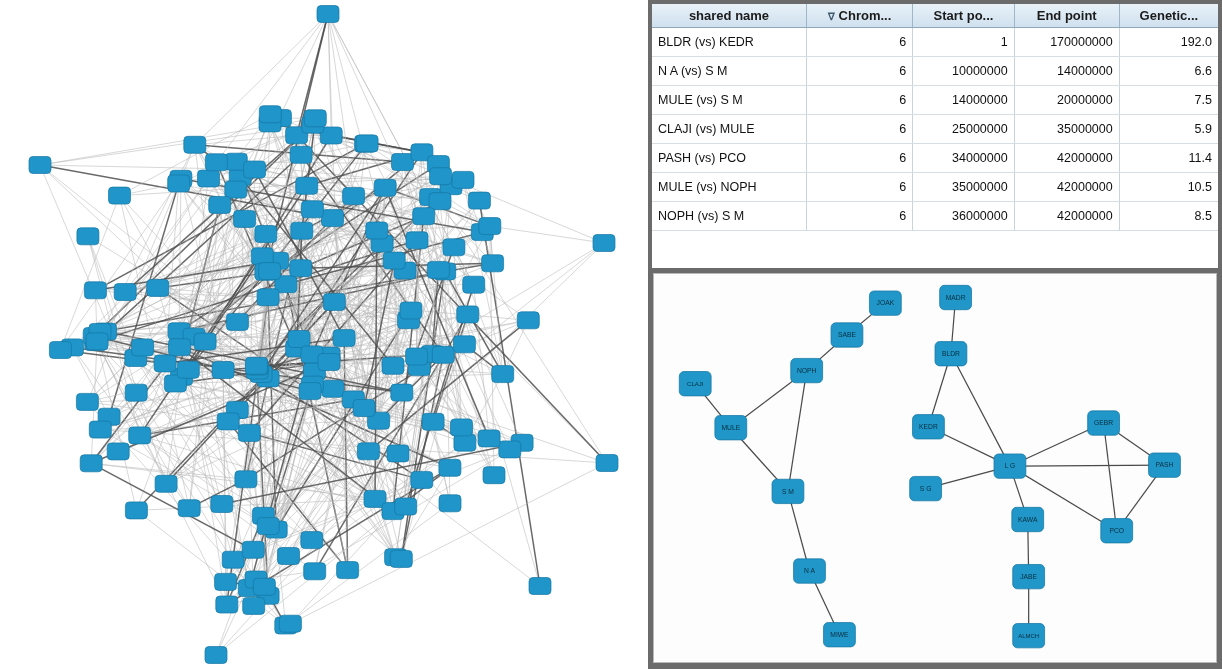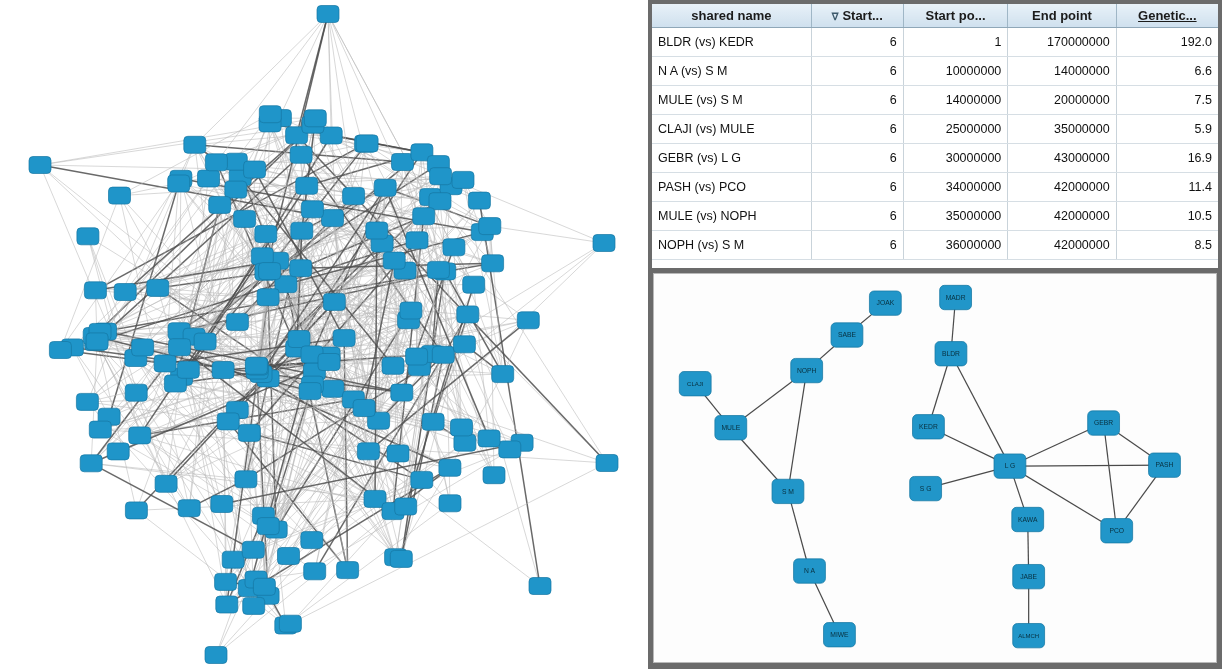--- a/index.html
+++ b/index.html
@@ -49,21 +49,21 @@
     border-right: 1px solid #9fb6c6;
     border-bottom: 1px solid #8fa7b8;
     font-weight: bold;
     font-size: 13px;
     height: 23px;
     padding: 1px 6px;
     text-align: center;
     white-space: nowrap;
     color: #1b1b1b;
   }
-  table.grid thead th:last-child { border-right: none; text-decoration: underline; }
+  table.grid thead th:last-child { border-right: none; }
   table.grid thead th .filter-icon {
     display: inline-block;
     margin-right: 4px;
     font-size: 10px;
     color: #3d5a6c;
     vertical-align: middle;
   }
   table.grid tbody td {
     border-right: 1px solid #c9d3da;
     border-bottom: 1px solid #d6dee4;
@@ -973,21 +973,21 @@
           <rect x="399.9" y="302.0" width="22" height="17" rx="4" ry="4" fill="#1f95c9" stroke="#1577a3" stroke-width="0.7"></rect>
         </g>
     </svg>
   </div>
 
   <div id="table-panel">
     <table class="grid">
       <thead>
         <tr id="thead-row">
             <th><span>shared name</span></th>
-            <th><span class="filter-icon">∇</span><span>Start...</span></th>
+            <th><span class="filter-icon">∇</span><span>Chrom...</span></th>
             <th><span>Start po...</span></th>
             <th><span>End point</span></th>
             <th><span>Genetic...</span></th>
           </tr>
       </thead>
       <tbody id="tbody-rows">
           <tr>
             <td class="c-name">BLDR (vs) KEDR</td>
             <td class="c-num">6</td>
             <td class="c-num">1</td>
@@ -1007,27 +1007,20 @@
             <td class="c-num">14000000</td>
             <td class="c-num">20000000</td>
             <td class="c-num">7.5</td>
           </tr>
           <tr>
             <td class="c-name">CLAJI (vs) MULE</td>
             <td class="c-num">6</td>
             <td class="c-num">25000000</td>
             <td class="c-num">35000000</td>
             <td class="c-num">5.9</td>
-          </tr>
-          <tr>
-            <td class="c-name">GEBR (vs) L G</td>
-            <td class="c-num">6</td>
-            <td class="c-num">30000000</td>
-            <td class="c-num">43000000</td>
-            <td class="c-num">16.9</td>
           </tr>
           <tr>
             <td class="c-name">PASH (vs) PCO</td>
             <td class="c-num">6</td>
             <td class="c-num">34000000</td>
             <td class="c-num">42000000</td>
             <td class="c-num">11.4</td>
           </tr>
           <tr>
             <td class="c-name">MULE (vs) NOPH</td>

